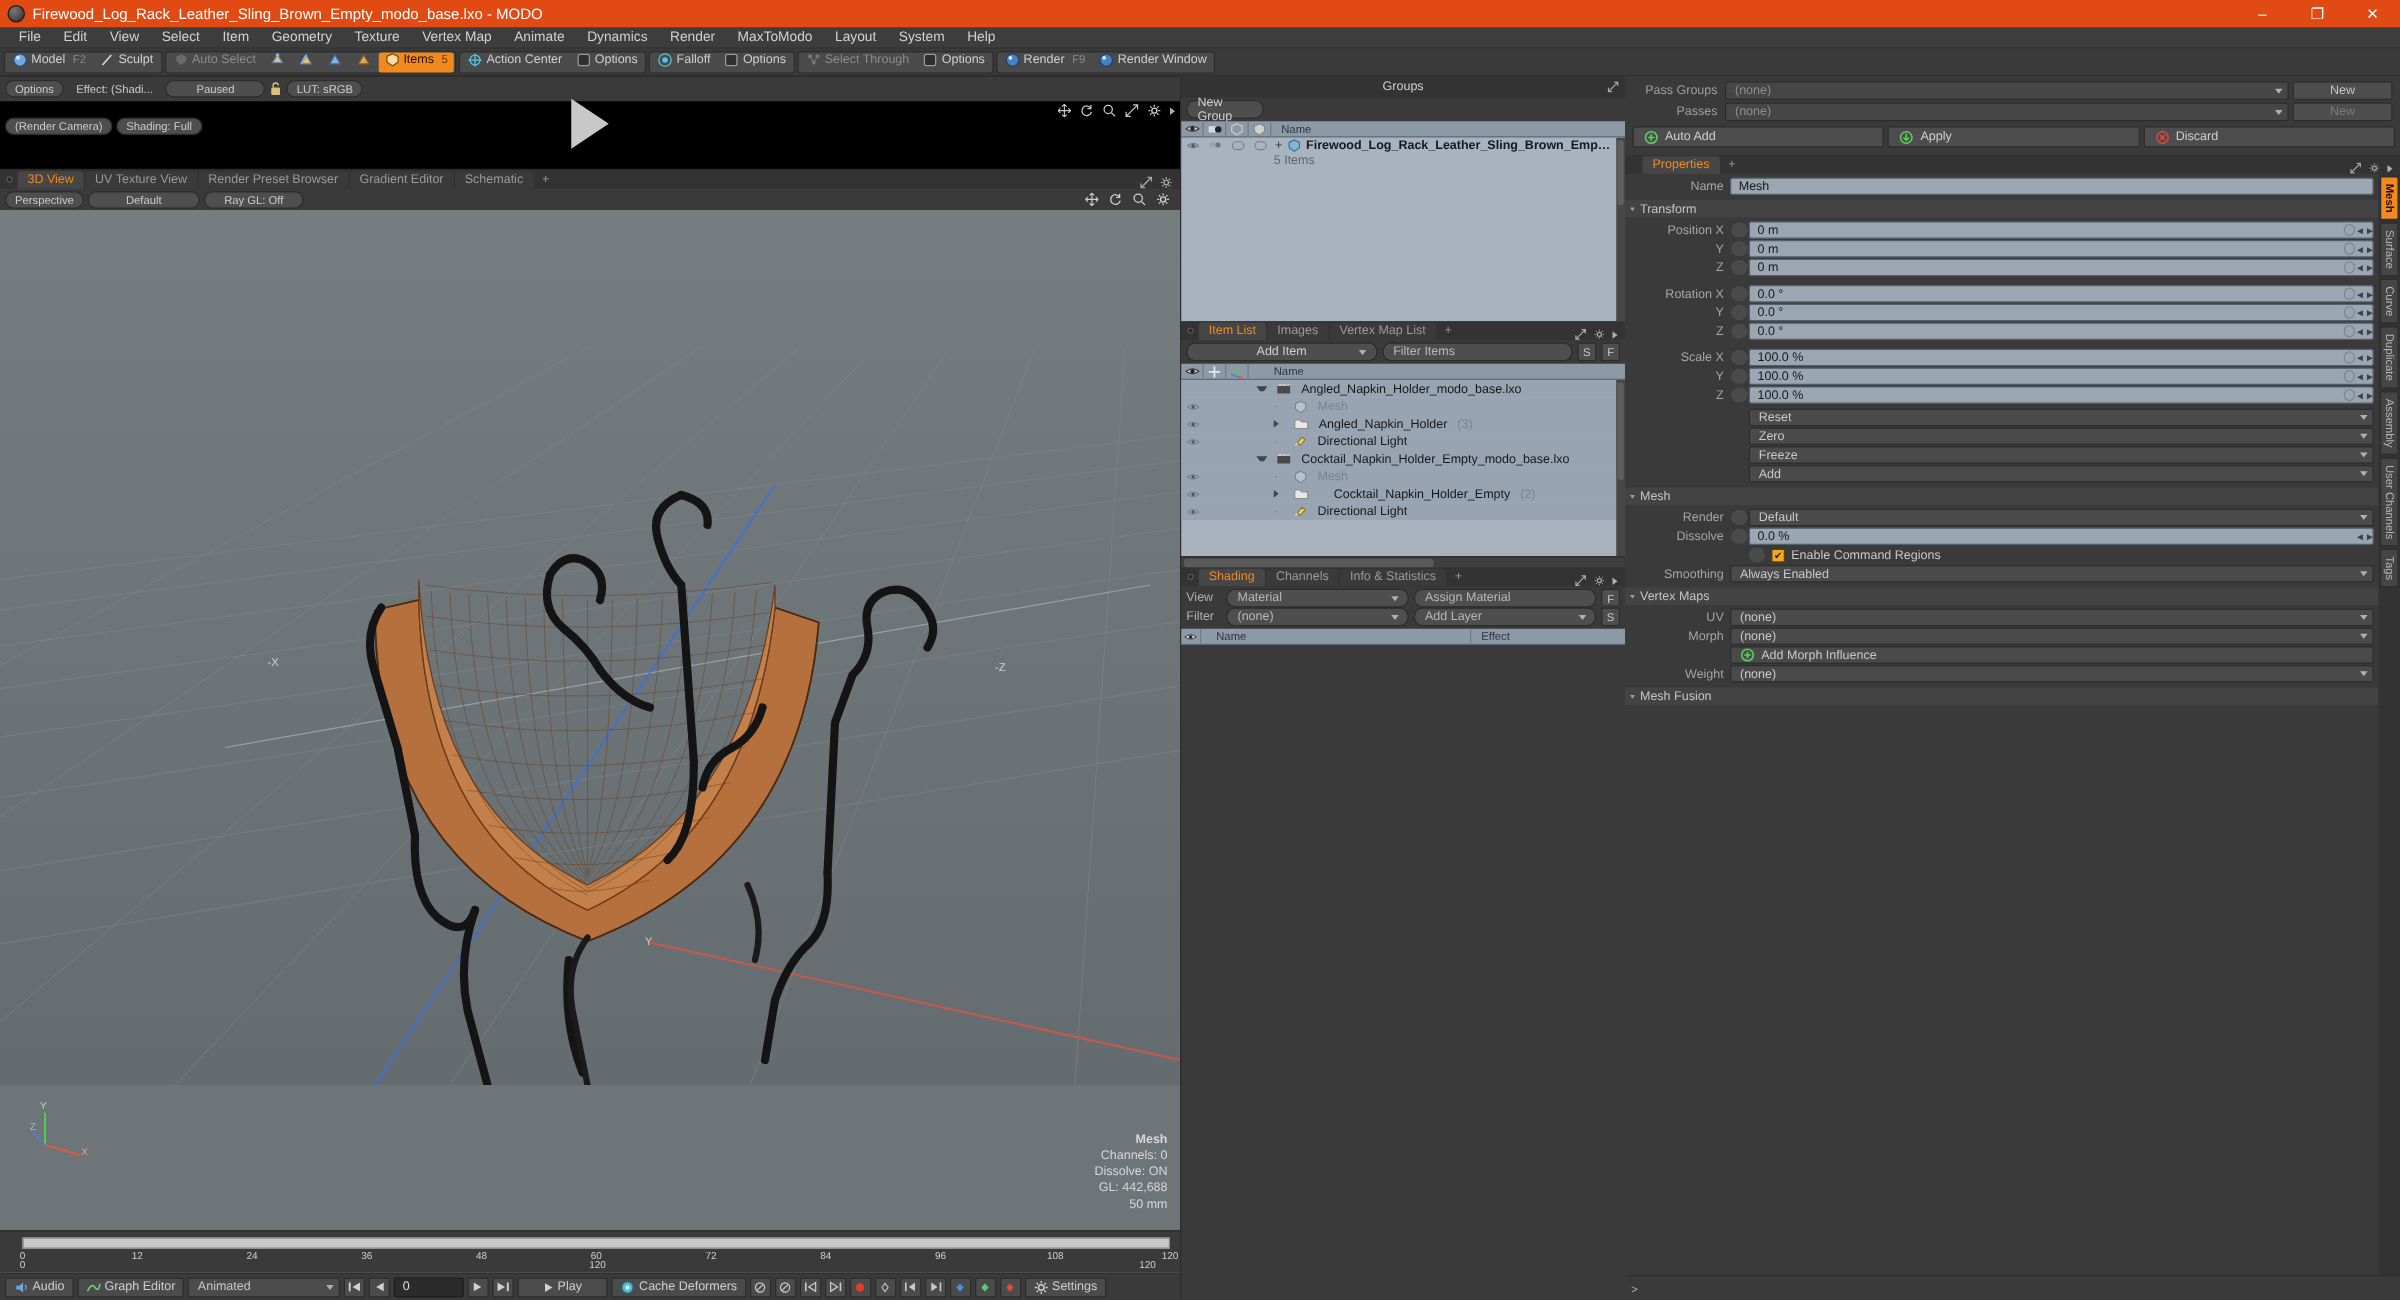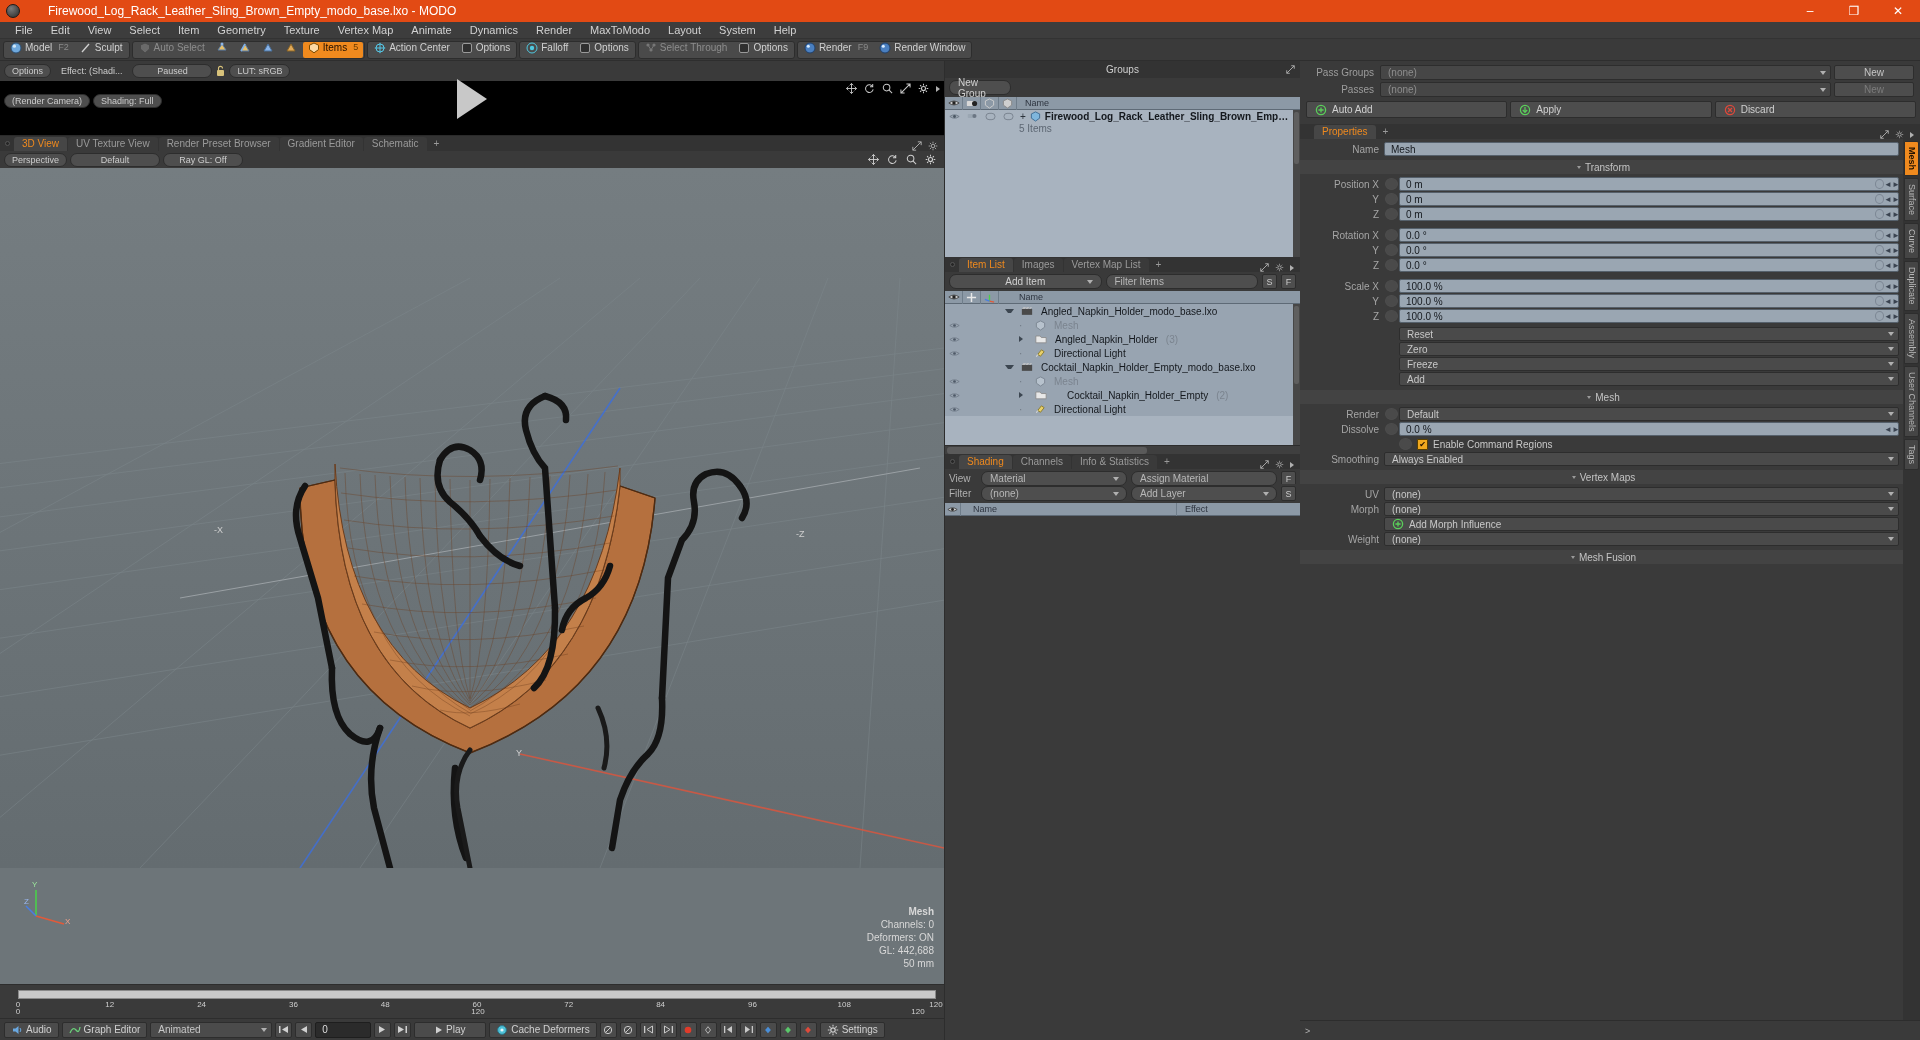--- a/index.html
+++ b/index.html
@@ -16,21 +16,21 @@
   
   .titlebar {
     height:22px; background:#e24a14; display:flex; align-items:center;
     padding-left:6px; color:#fff; font-size:12px; flex:none;
   }
   .titlebar .logo {
     width:14px;height:14px;border-radius:50%;
     background:radial-gradient(circle at 35% 30%,#7a7a7a,#2a2a2a);
     border:1px solid #1a1a1a; margin-right:6px; flex:none;
   }
-  .titlebar .ttl { white-space:nowrap;margin-left:22px; }
+  .titlebar .ttl { white-space:nowrap; }
   .wbtns { margin-left:auto; display:flex; height:22px; }
   .wbtn { width:44px; height:22px; display:flex; align-items:center; justify-content:center;
           color:#fff; font-size:12px; }
 
   
   .menubar { height:17px; background:#3d3d3d; display:flex; align-items:center;
              padding-left:6px; flex:none; border-bottom:1px solid #333; }
   .menubar .mi { padding:0 9px; font-size:11px; color:#d2d2d2; line-height:17px; }
 
   
@@ -171,21 +171,21 @@
          display:flex; align-items:center; font-size:10px; color:#15191e; padding-left:6px;
          position:relative; }
   .val .knob{ position:absolute; left:-15px; top:0; width:13px; height:12px; border-radius:50%;
               border:1px solid #4d4d4d; background:#4a4a4a; }
   .val .spin{ position:absolute; right:0; top:0; width:12px; height:12px; display:flex;
               align-items:center; justify-content:center; color:#3a4350; font-size:8px;}
   .val .o{ position:absolute; right:14px; top:1px; width:9px;height:10px;border-radius:50%;
            border:1px solid #7c8794; }
   .gslot { display:flex; align-items:center; flex:1; gap:2px; padding-left:15px; }
   .sect { height:14px; background:#434343; display:flex; align-items:center; gap:4px;
-          font-size:10px; color:#c4c4c4; padding-left:4px; margin:4px 0 3px 0;justify-content:center; }
+          font-size:10px; color:#c4c4c4; padding-left:4px; margin:4px 0 3px 0; }
   .dd { flex:1; height:14px; background:#4a4a4a; border:1px solid #2d2d2d; border-radius:2px;
         display:flex; align-items:center; padding:0 4px 0 7px; font-size:10px; color:#c8c8c8;}
   .dd .cv{flex:1;}
   .chk { width:11px;height:11px;background:#f0a81e;border:1px solid #5a4000;border-radius:1px;
          display:flex;align-items:center;justify-content:center;font-size:8px;color:#241200; flex:none;}
   .cmdbar { height:20px; background:#3a3a3a; border-top:1px solid #2d2d2d; display:flex;
             align-items:center; gap:5px; padding:0 5px; flex:none; }
   .cmdin { flex:1; height:14px; background:#464646; border:1px solid #2d2d2d; border-radius:2px;
            font-size:10px; color:#8b8b8b; display:flex; align-items:center; padding-left:6px;}
   .caret{ font-size:9px; color:#b5b5b5; }
@@ -541,21 +541,21 @@
           <path d="M12 40 L40 48" stroke="#e05a3a" stroke-width="1.6"></path>
           <path d="M12 40 L2 30" stroke="#4a7ee0" stroke-width="1.6"></path>
           <text x="8" y="11" fill="#9de89d" font-size="8" font-family="Liberation Sans">Y</text>
           <text x="41" y="48" fill="#f0a08a" font-size="8" font-family="Liberation Sans">X</text>
           <text x="0" y="28" fill="#9ab8f0" font-size="8" font-family="Liberation Sans">Z</text>
         </svg>
 
         <div class="hud">
           <div class="t">Mesh</div>
           <div>Channels: 0</div>
-          <div>Deformers: ON</div>
+          <div>Dissolve: ON</div>
           <div>GL: 442,688</div>
           <div>50 mm</div>
         </div>
 
         <div class="ruler">
           <div class="bar"></div>
           <div class="ticks">
             <div class="tk" style="left:0%">0</div>
             <div class="tk" style="left:10%">12</div>
             <div class="tk" style="left:20%">24</div>

